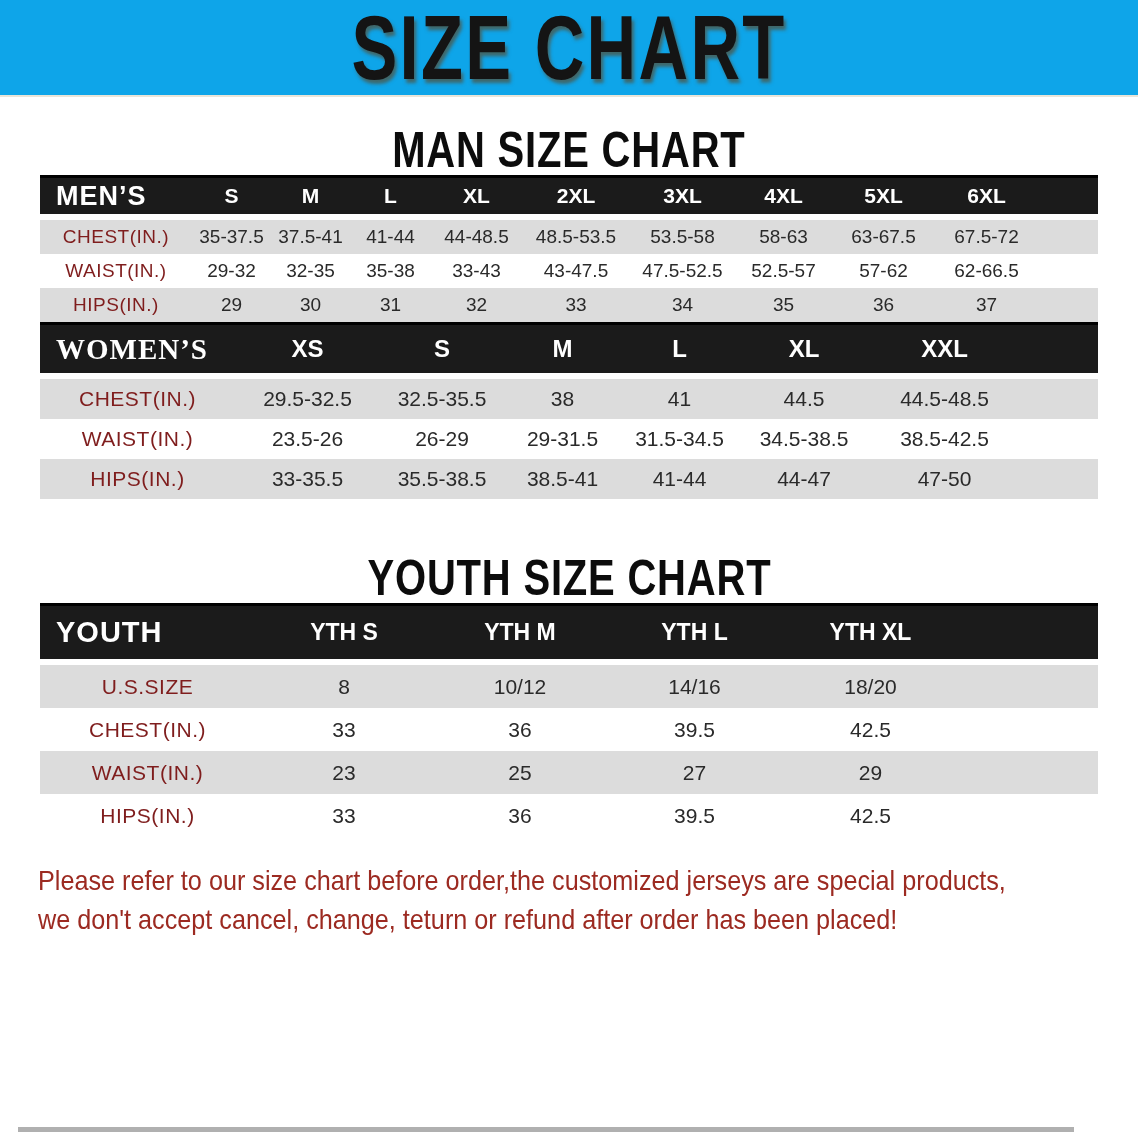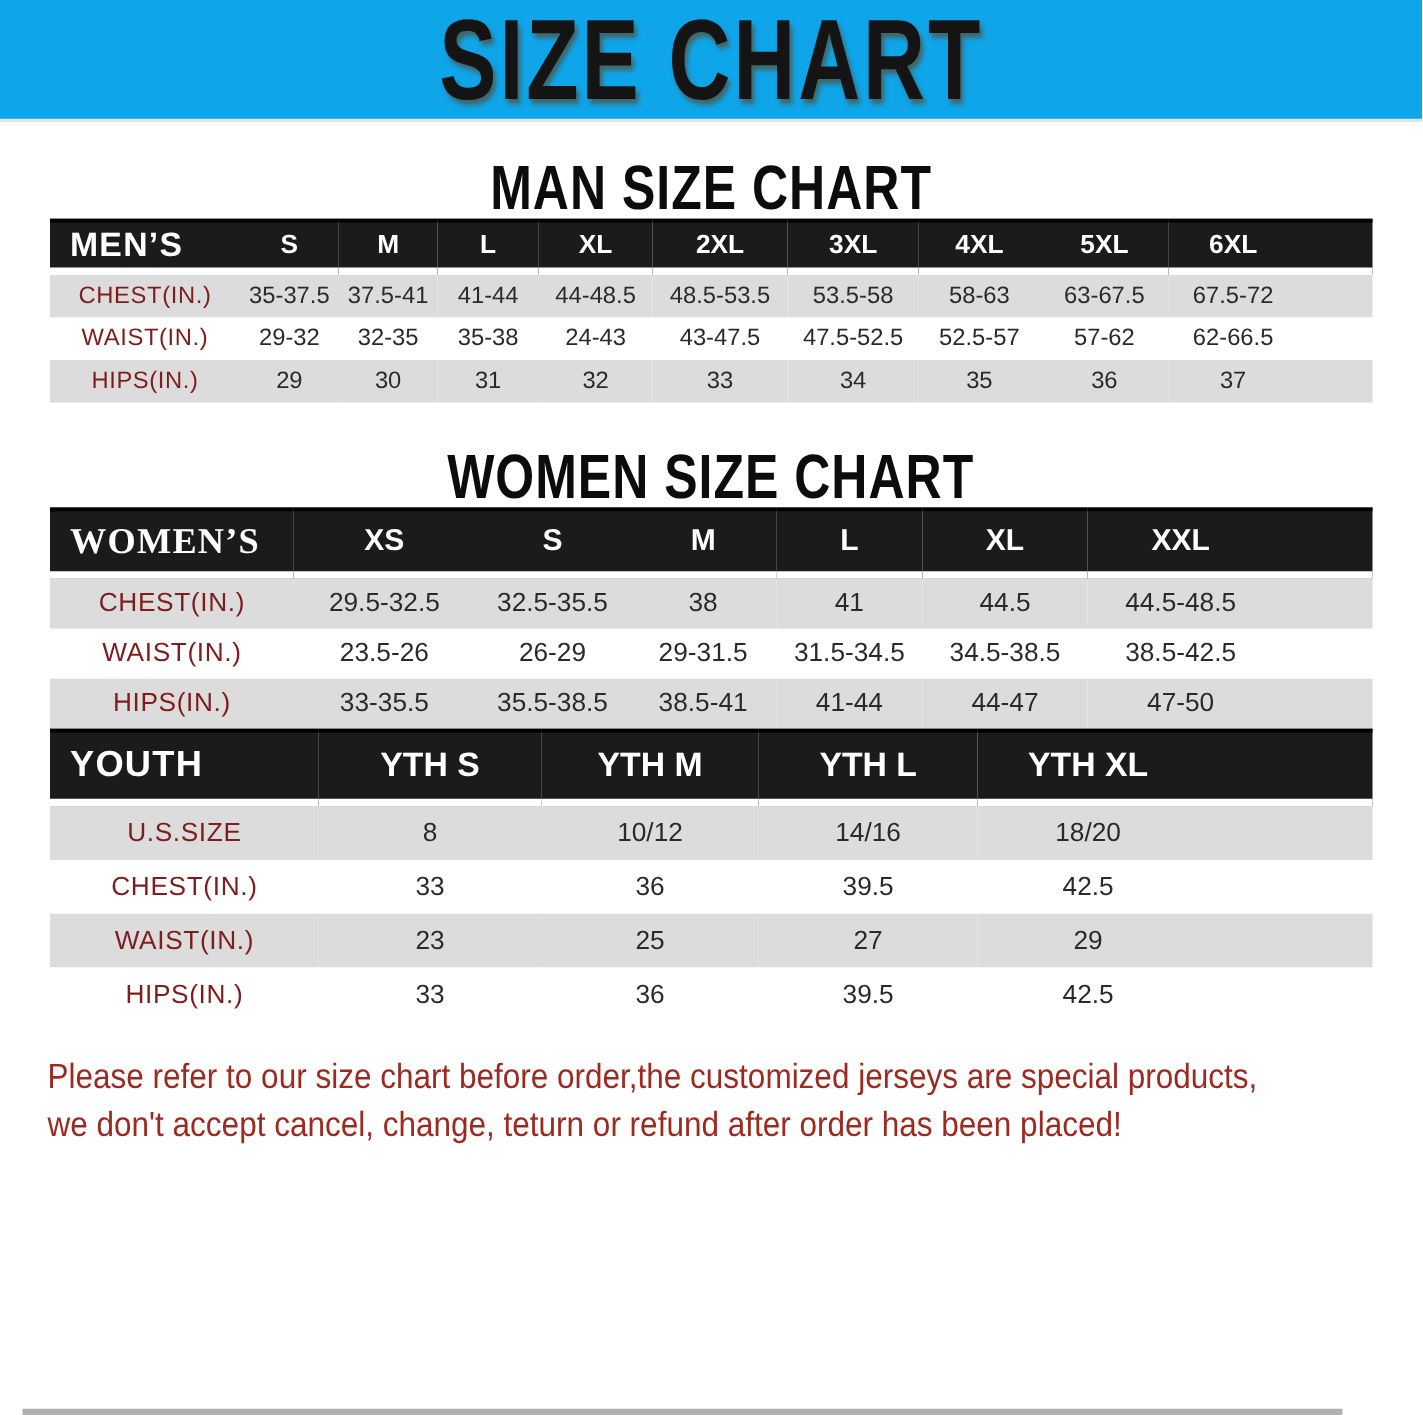--- a/index.html
+++ b/index.html
@@ -50,21 +50,21 @@
   .youth-table { margin-top: 26px; }
 
   .size-table thead th {
     background: #1b1b1b; color: #ffffff;
     border-top: 3px solid #000000;
     border-bottom: 6px solid #ffffff;
     font-weight: bold; text-align: center;
   }
   .men-table   thead th { height: 45px; font-size: 21px; }
   .women-table thead th { height: 57px; font-size: 24px; }
-  .youth-table thead th { height: 62px; font-size: 27px; }
+  .youth-table thead th { height: 62px; font-size: 23px; }
 
   .size-table th.corner {
     text-align: left; padding-left: 16px; letter-spacing: 1px;
   }
   .men-table   th.corner { font-size: 27px; }
   .women-table th.corner { font-size: 29px; font-family: Liberation Serif, serif; }
   .youth-table th.corner { font-size: 29px; }
 
   .size-table tbody td {
     text-align: center; vertical-align: middle;
@@ -147,21 +147,21 @@
         <td>53.5-58</td>
         <td>58-63</td>
         <td>63-67.5</td>
         <td>67.5-72</td>
       </tr>
       <tr>
         <td class="row-label">WAIST(IN.)</td>
         <td>29-32</td>
         <td>32-35</td>
         <td>35-38</td>
-        <td>24-43</td>
+        <td>33-43</td>
         <td>43-47.5</td>
         <td>47.5-52.5</td>
         <td>52.5-57</td>
         <td>57-62</td>
         <td>62-66.5</td>
       </tr>
       <tr class="alt">
         <td class="row-label">HIPS(IN.)</td>
         <td>29</td>
         <td>30</td>
@@ -169,23 +169,20 @@
         <td>32</td>
         <td>33</td>
         <td>34</td>
         <td>35</td>
         <td>36</td>
         <td>37</td>
       </tr>
     </tbody>
   </table>
 
-  <h2 class="section-heading" id="women-heading">
-    <span class="condensed">WOMEN SIZE CHART</span>
-  </h2>
 
   <table class="size-table women-table">
     <colgroup>
       <col style="width:195px">
         <col style="width:145px">
         <col style="width:124px">
         <col style="width:117px">
       <col style="width:117px">
         <col style="width:132px">
         <col style="width:228px">
@@ -225,20 +222,23 @@
         <td>33-35.5</td>
         <td>35.5-38.5</td>
         <td>38.5-41</td>
         <td>41-44</td>
         <td>44-47</td>
         <td>47-50</td>
       </tr>
     </tbody>
   </table>
 
+  <h2 class="section-heading" id="youth-heading">
+    <span class="condensed">YOUTH SIZE CHART</span>
+  </h2>
 
   <table class="size-table youth-table">
     <colgroup>
       <col style="width:215px">
         <col style="width:178px">
         <col style="width:174px">
         <col style="width:175px">
         <col style="width:316px">
     </colgroup>
     <thead>

